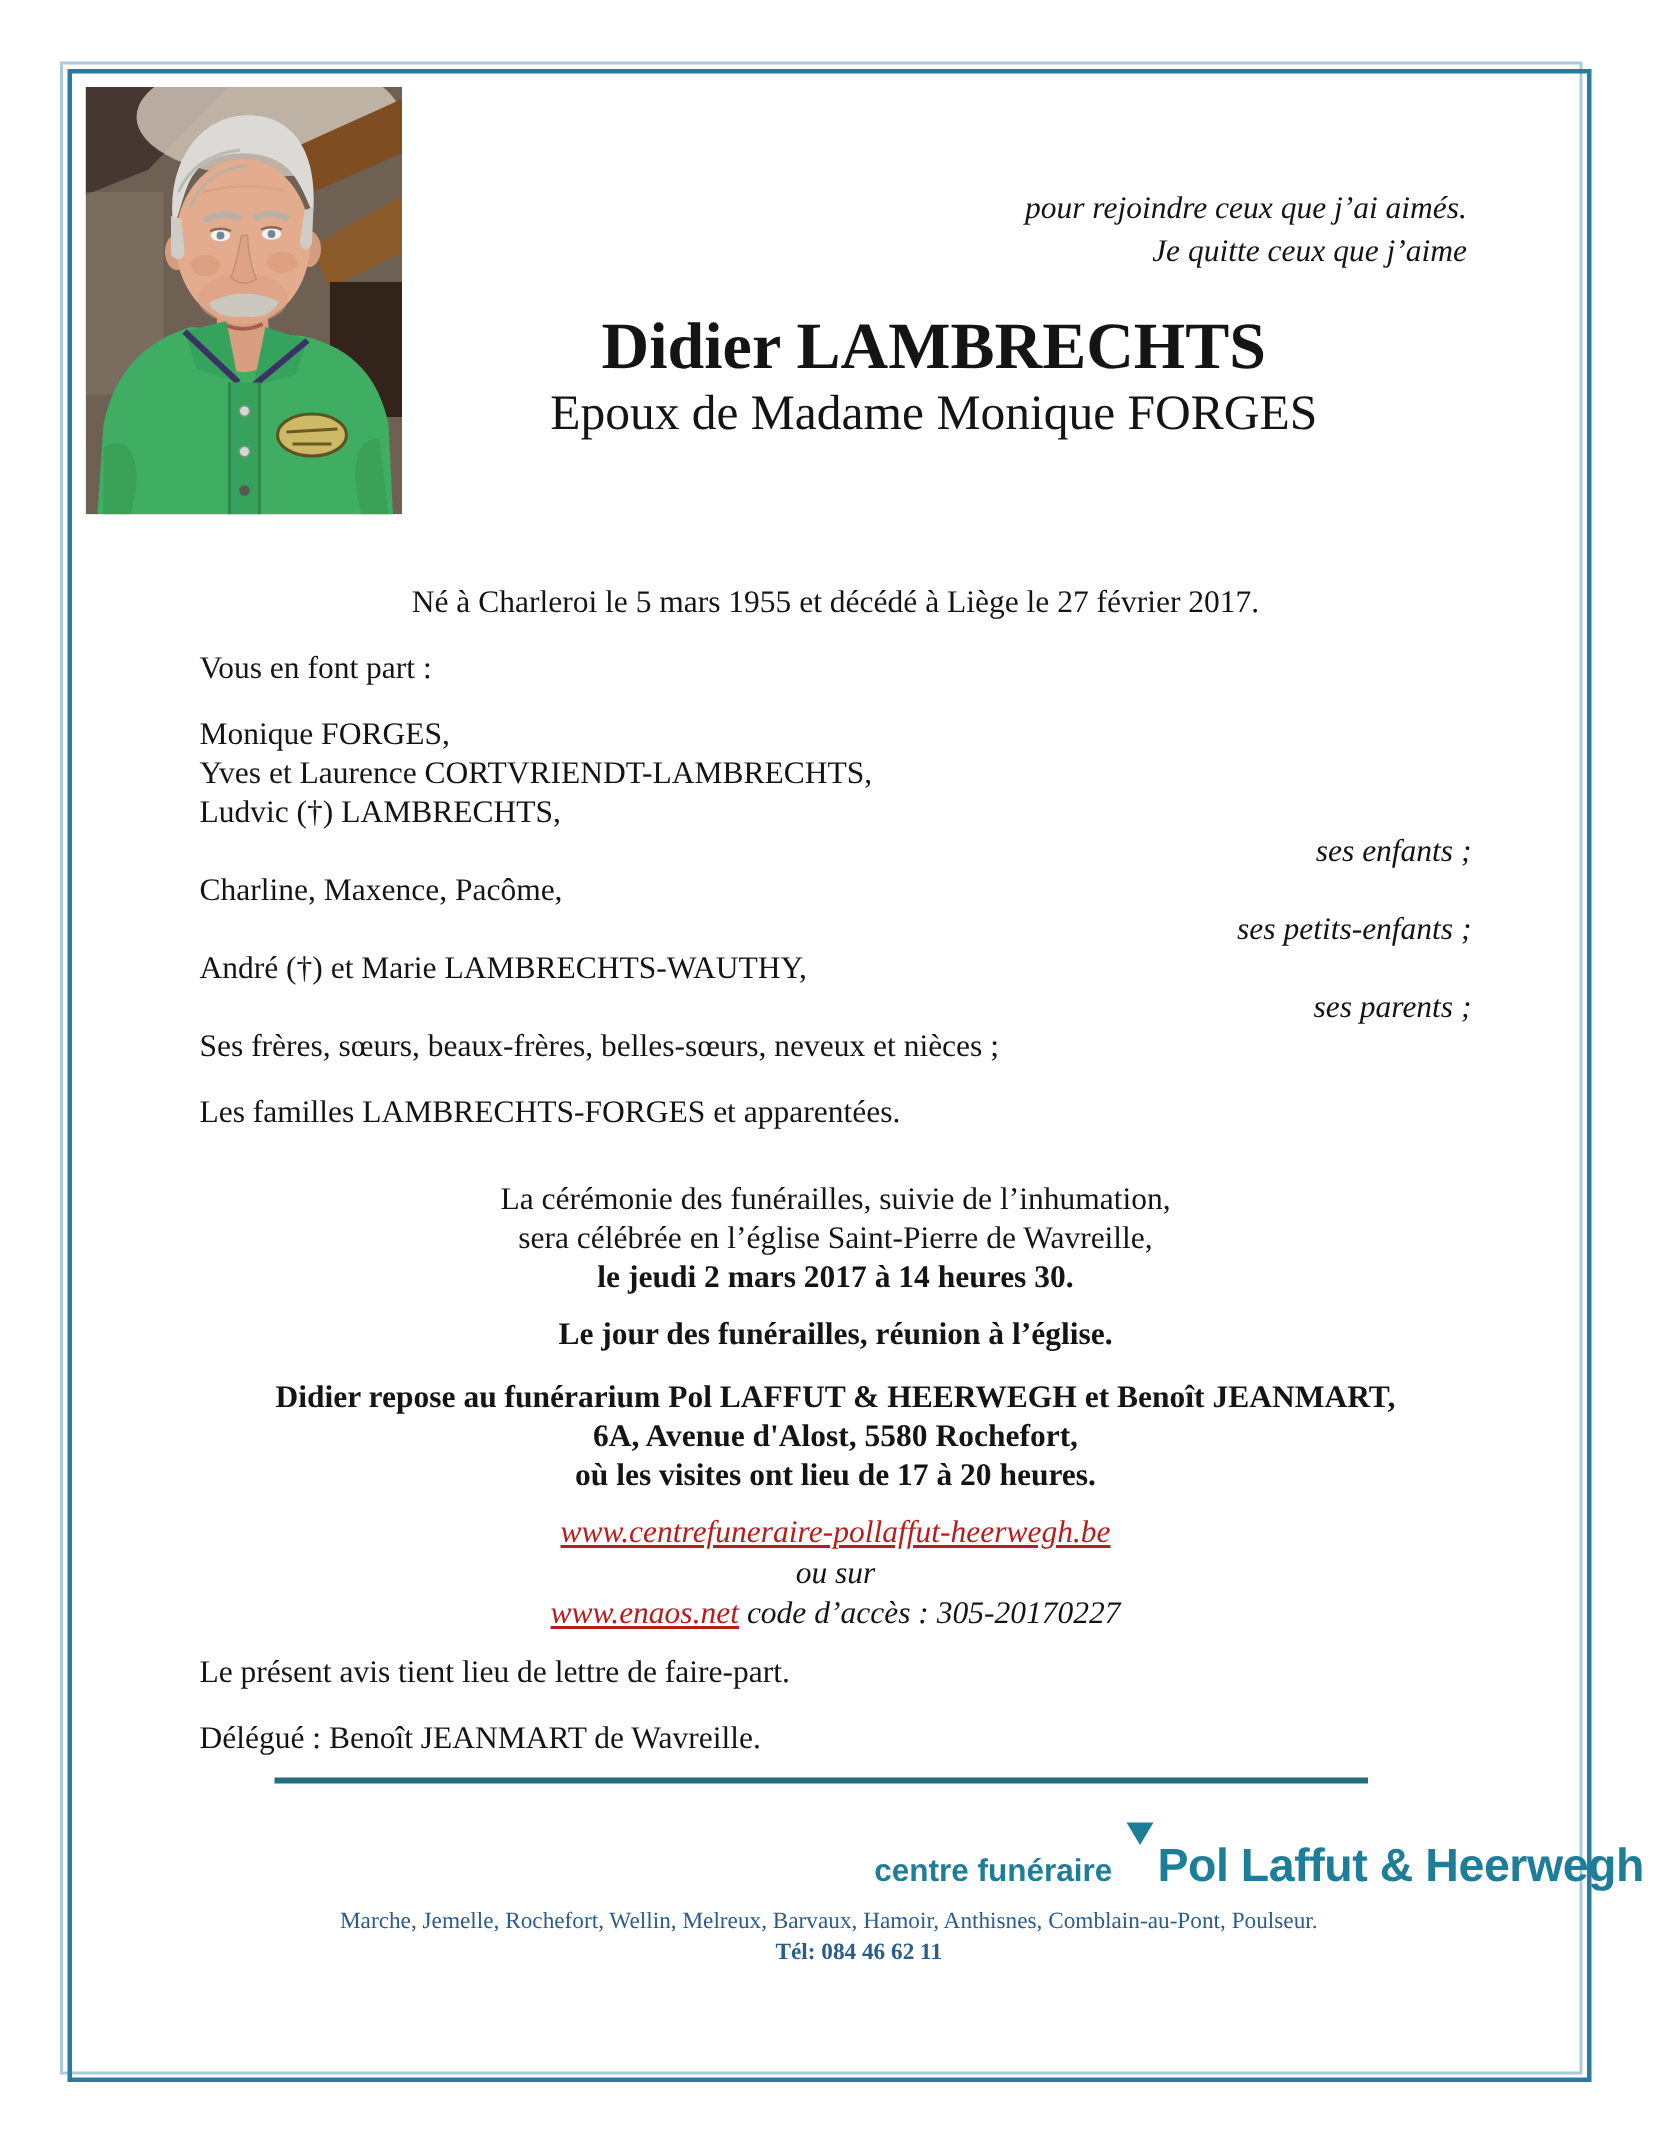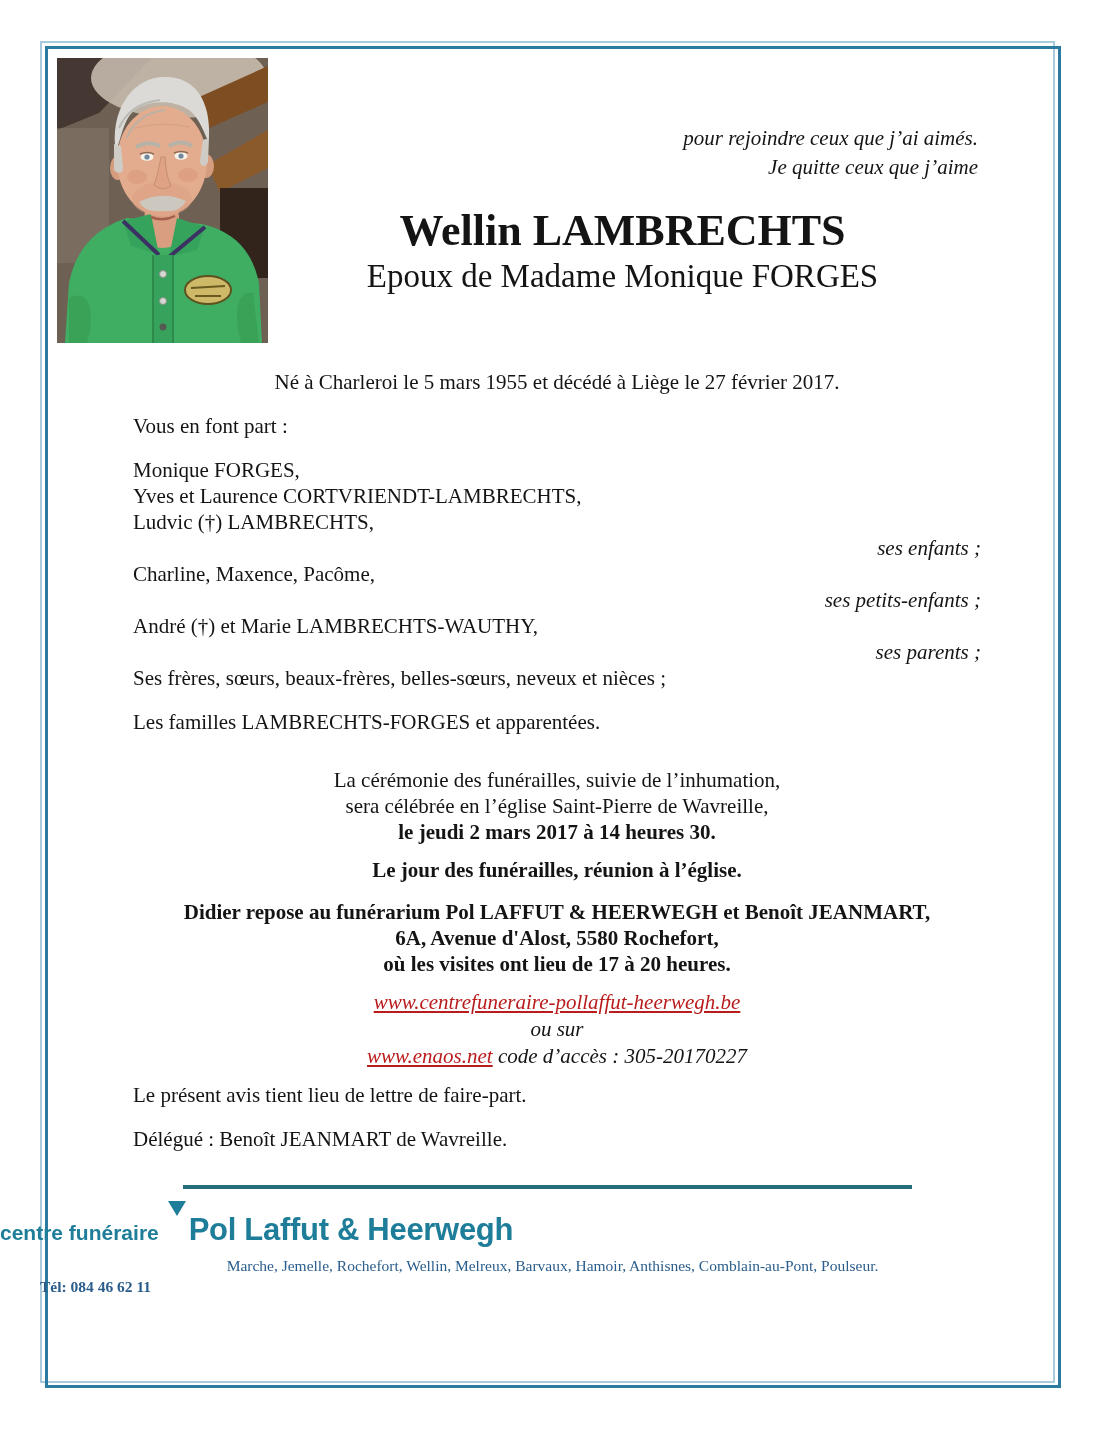--- a/index.html
+++ b/index.html
@@ -16,41 +16,41 @@
   .photo svg{display:block;width:100%;height:100%;}
 
   .quote{position:absolute;right:127px;top:124px;width:420px;text-align:right;
          font-style:italic;font-size:21px;line-height:29px;}
 
   .titles{position:absolute;left:190px;right:50px;top:206px;text-align:center;}
   .salutation{font-weight:bold;font-size:42px;line-height:48px;}
   .deceased-name{font-weight:bold;font-size:44px;line-height:50px;}
   .spouse-line{font-size:33px;line-height:40px;}
 
-  .body{position:absolute;left:133px;top:369px;width:848px;font-size:21px;line-height:26px;}
+  .body{position:absolute;left:133px;top:388px;width:848px;font-size:21px;line-height:26px;}
   .center{text-align:center;}
   .right{text-align:right;}
   .bold{font-weight:bold;}
   .italic{font-style:italic;}
   .gap12{margin-top:12px;} .gap14{margin-top:32px;} .gap16{margin-top:16px;} .gap18{margin-top:18px;}
   .condolences{line-height:27px;}
   a.link{color:#b91c1c;font-style:italic;}
   .code-suffix{white-space:pre-wrap;}
 
   .footer{position:absolute;left:0;top:1185px;width:1105px;}
   .rule{margin-left:183px;width:729px;height:4px;background:#246d7c;}
-  .brand-row{margin-top:22px;text-align:left;padding-right:20px;
+  .brand-row{margin-top:36px;text-align:right;padding-right:9px;
              font-family:"Liberation Sans","DejaVu Sans",sans-serif;color:#1e7d99;line-height:37px;}
   .brand-small{font-size:21px;font-weight:700;}
   .tri{display:inline-block;width:0;height:0;border-left:9px solid transparent;
        border-right:9px solid transparent;border-top:15px solid #1e7d99;
        margin:0 3px 0 9px;position:relative;top:-24px;}
   .brand-large{font-size:31px;font-weight:700;letter-spacing:-0.3px;}
   .locations{margin-top:4px;text-align:center;font-weight:normal;font-size:15.5px;color:#2a5d8c;}
-  .phone{margin-top:3px;font-weight:bold;font-size:15.5px;color:#2a5d8c;margin-left:40px;}
+  .phone{margin-top:3px;text-align:center;font-weight:bold;font-size:15.5px;color:#2a5d8c;margin-left:40px;}
 </style>
 </head>
 <body>
 
 <div class="sheet">
 
   <div class="frame-light"></div>
   <div class="frame-dark"></div>
 
   <div class="photo">
@@ -110,21 +110,21 @@
       <path d="M78,70 Q105,63 132,69" stroke="#d19c7e" stroke-width="1.5" fill="none" opacity="0.6"></path>
     </svg>
   </div>
 
   <div class="quote">
     <div>pour rejoindre ceux que j’ai aimés.</div>
     <div>Je quitte ceux que j’aime</div>
   </div>
 
   <div class="titles">
-    <div class="deceased-name">Wellin LAMBRECHTS</div>
+    <div class="deceased-name">Didier LAMBRECHTS</div>
     <div class="spouse-line">Epoux de Madame Monique FORGES</div>
   </div>
 
   <div class="body">
     <div class="center">Né à Charleroi le 5 mars 1955 et décédé à Liège le 27 février 2017.</div>
 
     <div class="gap18">Vous en font part :</div>
 
     <div class="gap18">Monique FORGES,</div>
 

